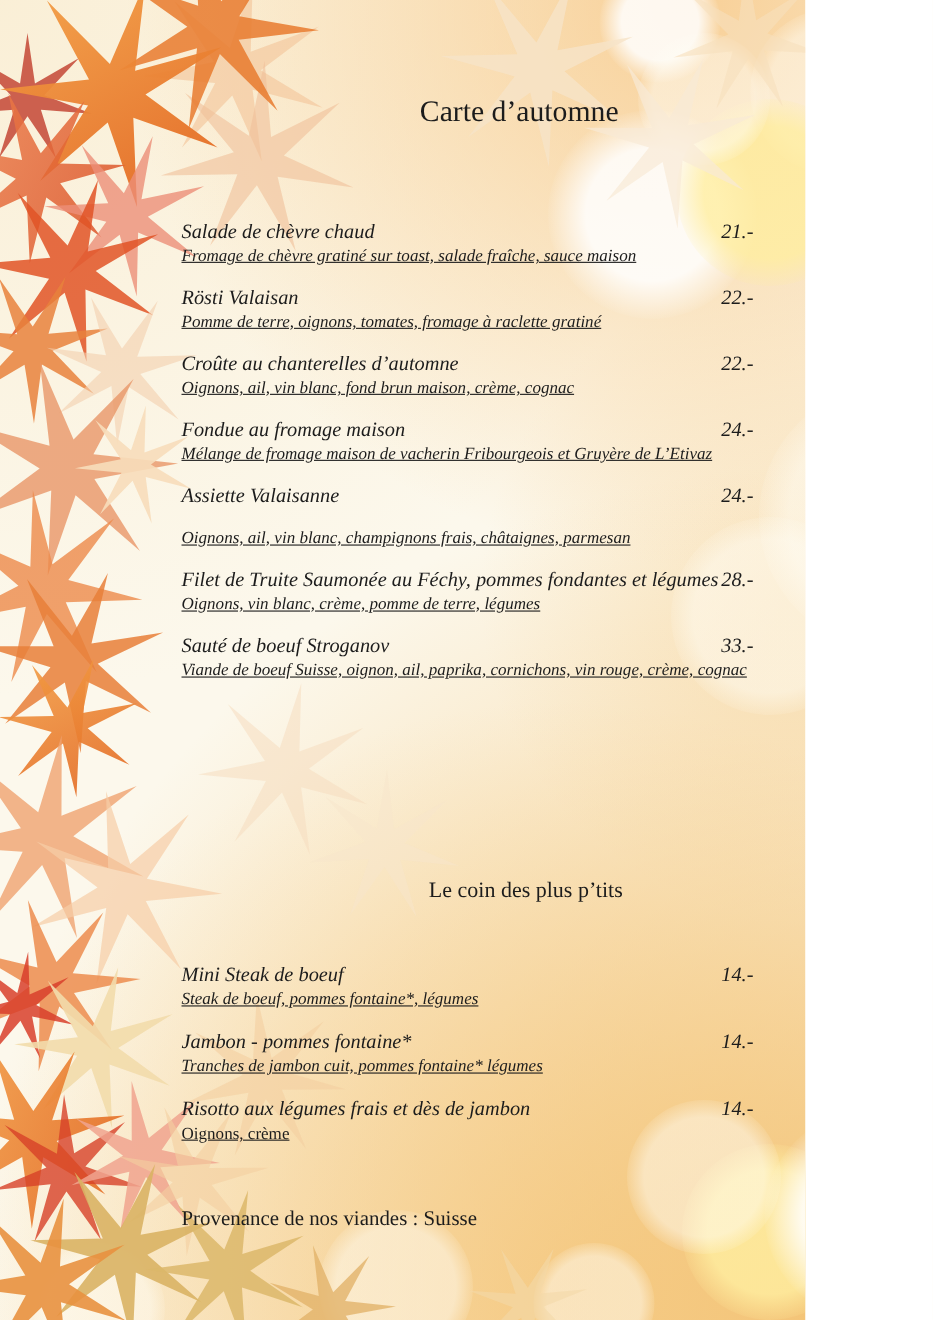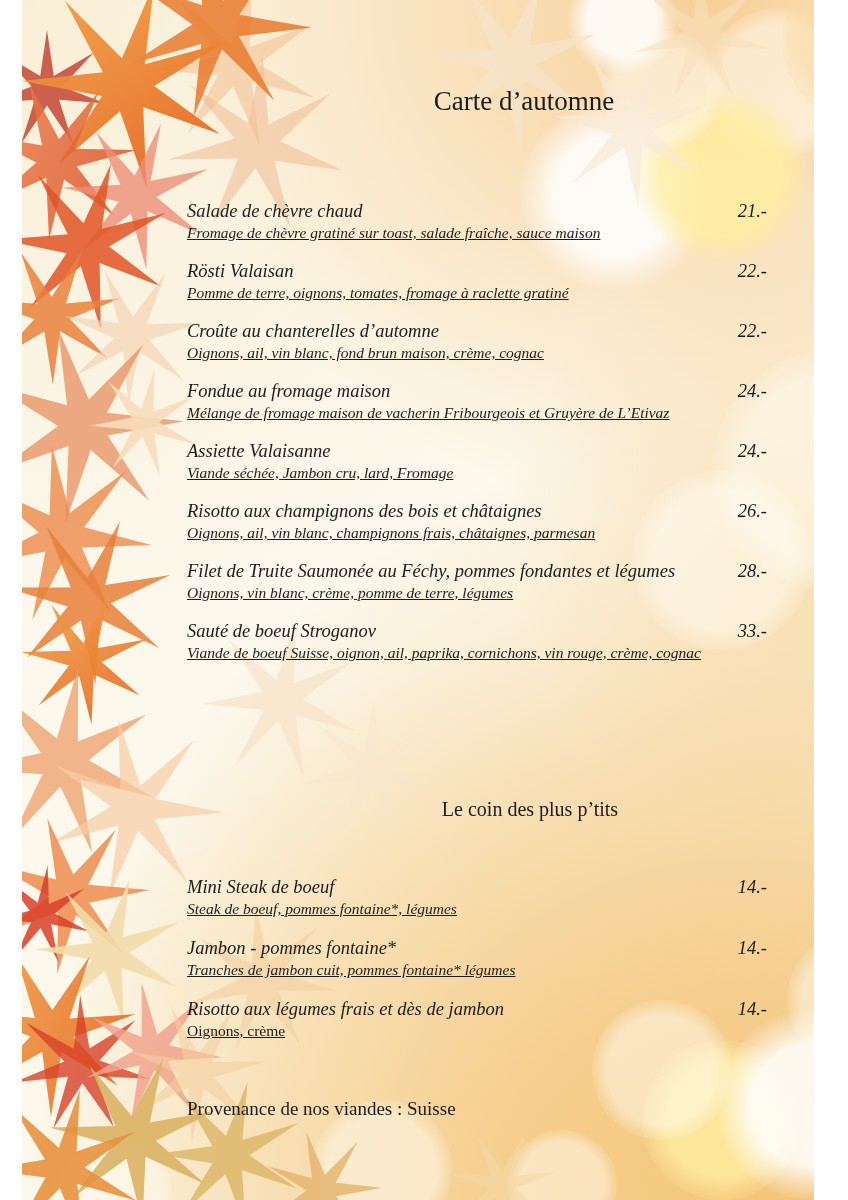--- a/index.html
+++ b/index.html
@@ -1,27 +1,26 @@
 <!DOCTYPE html>
 <html><head>
 <meta charset="utf-8">
 <style>
   html,body { margin:0; padding:0; }
   .page {
-    position:relative; width:792px; height:1200px; overflow:hidden;
+    position:relative; width:732px; height:1200px; overflow:hidden;
     font-family:"Liberation Serif","DejaVu Serif",serif;
     color:#1c1c1c;
     background:
       radial-gradient(circle at 86% 0%,  rgba(247,198,130,0.80), rgba(247,198,130,0) 38%),
       radial-gradient(circle at 102% 100%, rgba(243,192,110,0.90), rgba(243,192,110,0) 55%),
       radial-gradient(circle at 70% 98%, rgba(246,205,135,0.65), rgba(246,205,135,0) 42%),
       radial-gradient(circle at 100% 45%, rgba(248,217,165,0.55), rgba(248,217,165,0) 30%),
       radial-gradient(circle at 0% 0%,   rgba(249,235,205,0.70), rgba(249,235,205,0) 45%),
       #fcf8ec;
-    margin-left: 22px;
   }
   
   .bk { position:absolute; border-radius:50%; pointer-events:none; }
   .soft  { background:radial-gradient(circle, rgba(255,255,255,0.85) 45%, rgba(255,255,255,0) 72%); }
   .faint { background:radial-gradient(circle, rgba(255,253,245,0.50) 55%, rgba(255,253,245,0) 75%); }
   .gold  { background:radial-gradient(circle, rgba(255,238,160,0.80) 50%, rgba(255,238,160,0) 75%); }
   .peach { background:radial-gradient(circle, rgba(250,218,165,0.60) 55%, rgba(250,218,165,0) 78%); }
   .b1  { left:545px; top:-35px;  width:110px; height:110px; }
   .b2  { left:682px; top:8px;    width:150px; height:150px; }
   .b3  { left:760px; top:-45px;  width:170px; height:170px; }
@@ -164,27 +163,22 @@
           <span class="name">Fondue au fromage maison</span>
           <span class="price">24.-</span>
         </div>
         <div class="desc">Mélange de fromage maison de vacherin Fribourgeois et Gruyère de L’Etivaz</div>
       </div>
       <div class="item">
         <div class="row">
           <span class="name">Assiette Valaisanne</span>
           <span class="price">24.-</span>
         </div>
-        <div class="desc">Viande séchée, Jambon cru, lard, Fromage</div>
-      </div>
-      <div class="item">
-        <div class="row">
-          <span class="name">Risotto aux champignons des bois et châtaignes</span>
-          <span class="price">26.-</span>
-        </div>
+      </div>
+      <div class="item">
         <div class="desc">Oignons, ail, vin blanc, champignons frais, châtaignes, parmesan</div>
       </div>
       <div class="item">
         <div class="row">
           <span class="name">Filet de Truite Saumonée au Féchy, pommes fondantes et légumes</span>
           <span class="price">28.-</span>
         </div>
         <div class="desc">Oignons, vin blanc, crème, pomme de terre, légumes</div>
       </div>
       <div class="item">

